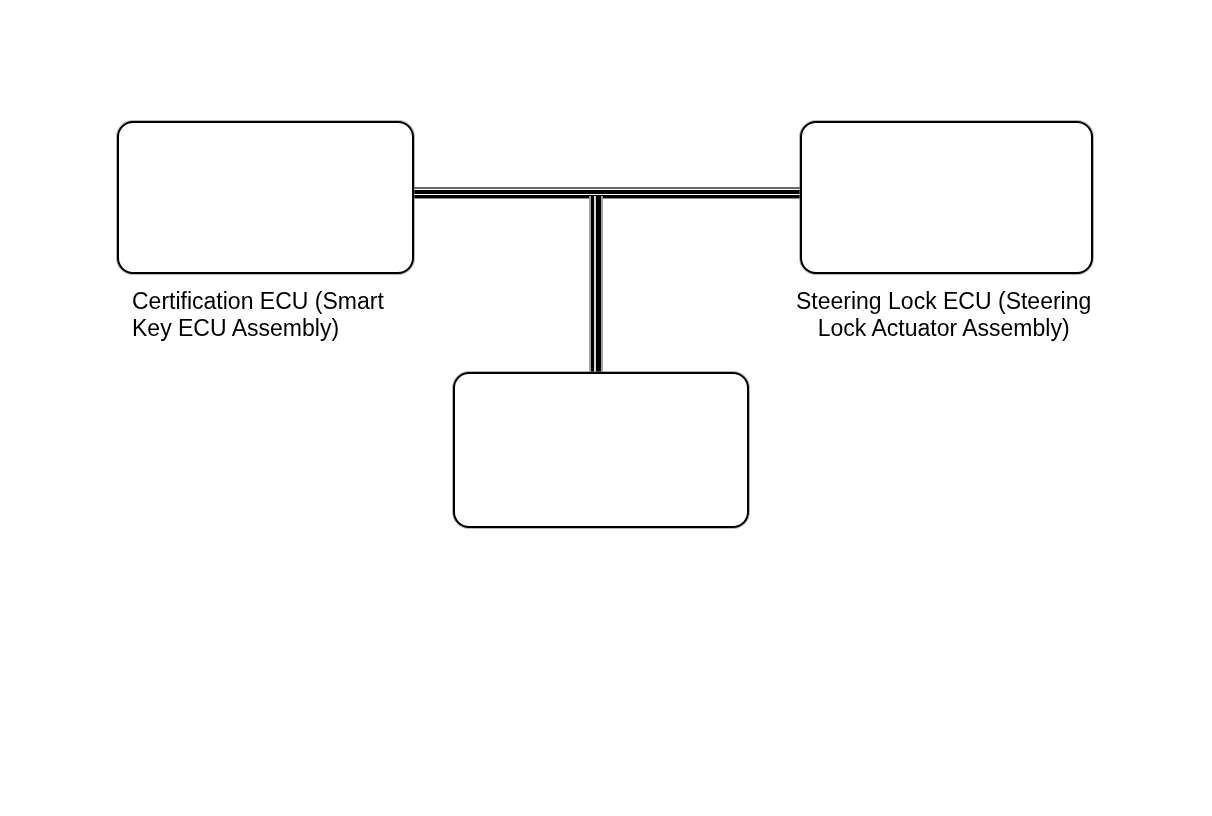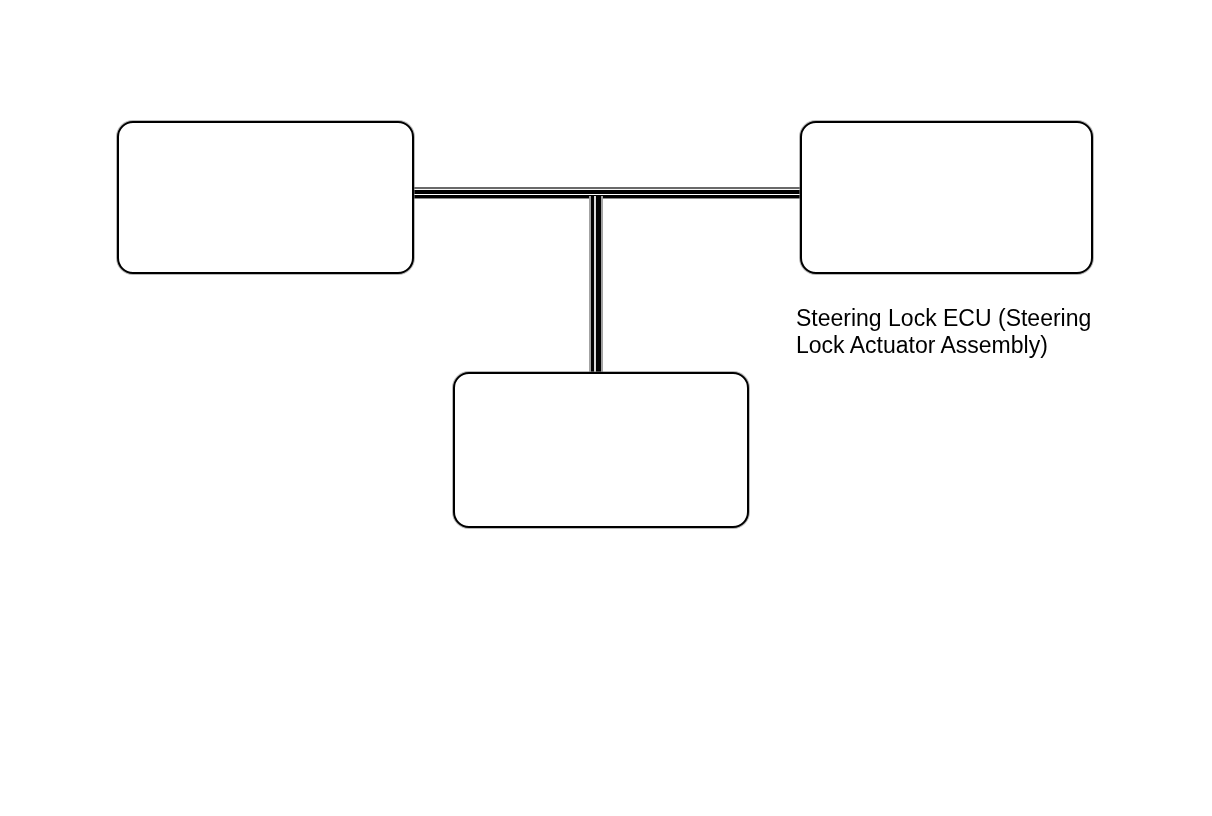--- a/index.html
+++ b/index.html
@@ -65,38 +65,40 @@
 
   
   .ecu-label {
     position: absolute;
     font-size: 23px;
     line-height: 27px;
     white-space: pre-line;
     color: #000000;
   }
   .label-certification { left: 132px; top: 288px; }
-  .label-steering      { left: 796px; top: 305px; }
+  .label-steering      { left: 796px; top: 288px; text-align: center; }
   .label-power {
     left: 453px;
     top: 543px;
     width: 296px;
     text-align: center;
     white-space: nowrap;
   }
 </style>
 </head>
 <body>
 
 <div class="canvas">
 
   <div class="bus-h"></div>
   <div class="bus-v"></div>
 
   <div class="ecu-box box-certification"></div>
+  <div class="ecu-label label-certification">Certification ECU (Smart
+Key ECU Assembly)</div>
 
   <div class="ecu-box box-steering"></div>
   <div class="ecu-label label-steering">Steering Lock ECU (Steering
 Lock Actuator Assembly)</div>
 
   <div class="ecu-box box-power"></div>
 
 </div>
 
 </body></html>

